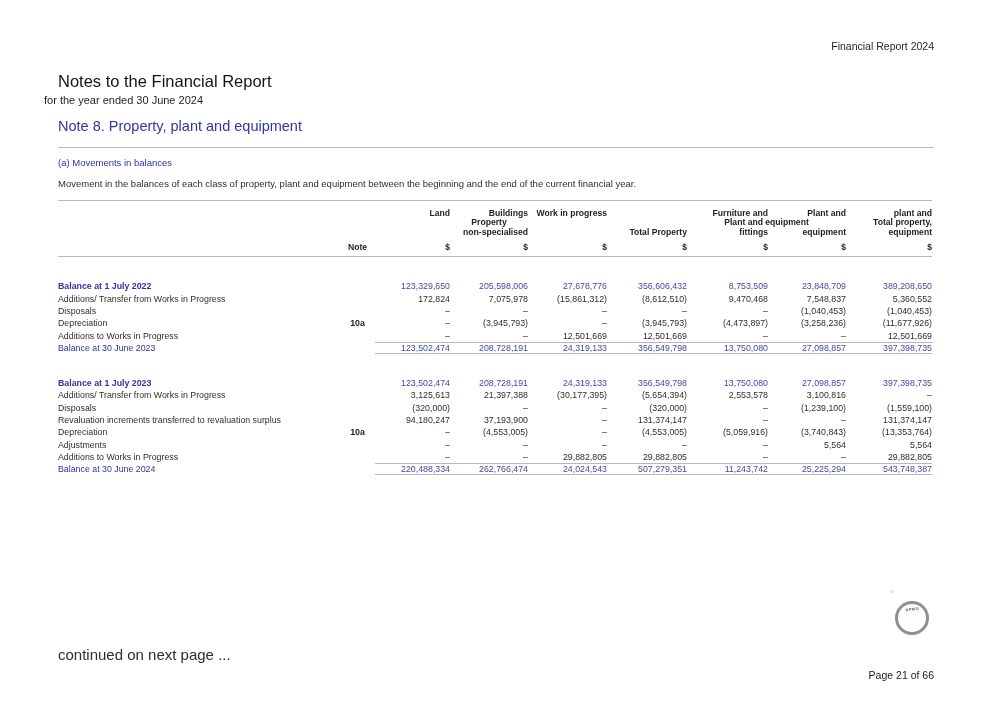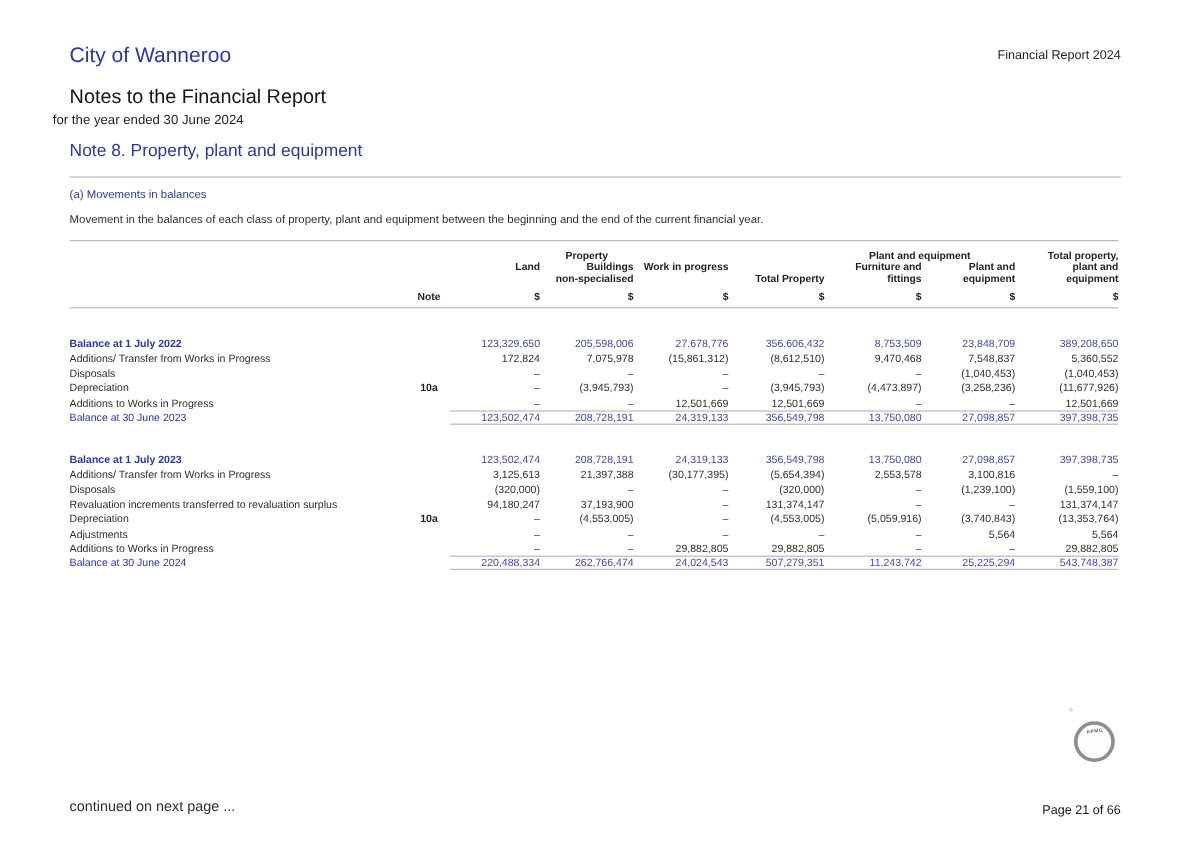--- a/index.html
+++ b/index.html
@@ -37,71 +37,70 @@
   .row .lbl { width:282px; white-space:nowrap; overflow:hidden; }
   .row .notec { width:35px; text-align:center; font-weight:bold; color:#1f1f1f; }
   .row .nums { display:flex; width:557px; height:12.3px; align-items:center; }
   .row .val { text-align:right; white-space:nowrap; }
   .row.balance .lbl { font-weight:bold; color:#2d36a4; }
   .row.balance .val { color:#4049a9; }
   .row.total .lbl { color:#2d36a4; }
   .row.total .val { color:#4049a9; }
   .row.total .nums { border-top:1px solid #b9b9b9; border-bottom:1px solid #b9b9b9; }
 
-  .footer-left { bottom:23px; left:58px; font-size:12px; color:#2e2e2e; }
+  .footer-left { bottom:39px; left:58px; font-size:15px; color:#2e2e2e; }
   .footer-right { bottom:21px; right:59px; font-size:10.5px; color:#1a1a1a; }
 
   .stamp {
     position:absolute; top:601px; left:895px; width:34px; height:34px;
     border:3px solid #8f8f8f; border-radius:50%; background:#fdfdfd;
   }
   .stamp-text {
     position:absolute; top:3px; left:0; width:100%; text-align:center;
     font-size:8px; color:#6b6b6b; transform:scale(0.52) rotate(-8deg); transform-origin:center top;
     letter-spacing:0.5px; font-weight:bold;
   }
   .speck { position:absolute; top:590px; left:891px; width:3px; height:3px; border:1px solid #c9c9c9; border-radius:50%; }
 </style>
 </head>
 <body>
 
 <div class="page">
 
   <div class="abs report-tag">Financial Report 2024</div>
 
-  <div class="abs org">City of Wanneroo</div>
   <div class="abs doc-title">Notes to the Financial Report</div>
   <div class="abs doc-sub">for the year ended 30 June 2024</div>
   <div class="abs note-heading">Note 8. Property, plant and equipment</div>
 
   <div class="abs rule1"></div>
 
   <div class="abs sec-heading">(a) Movements in balances</div>
   <div class="abs desc">Movement in the balances of each class of property, plant and equipment between the beginning and the end of the current financial year.</div>
 
   <div class="ppe-table">
     <div class="thead" id="thead">
-        <div class="hline">
-          <div class="hcell w-labelnote"></div>
-          <div class="hcell c0"></div>
-          <div class="hcell ctr c1">Property</div>
-          <div class="hcell c2"></div>
-          <div class="hcell c3"></div>
-          <div class="hcell ctr w-group2">Plant and equipment</div>
-          <div class="hcell c6">Total property,</div>
-        </div>
         <div class="hline">
           <div class="hcell w-labelnote"></div>
           <div class="hcell c0">Land</div>
           <div class="hcell c1">Buildings</div>
           <div class="hcell c2">Work in progress</div>
           <div class="hcell c3"></div>
           <div class="hcell c4">Furniture and</div>
           <div class="hcell c5">Plant and</div>
           <div class="hcell c6">plant and</div>
+        </div>
+        <div class="hline">
+          <div class="hcell w-labelnote"></div>
+          <div class="hcell c0"></div>
+          <div class="hcell ctr c1">Property</div>
+          <div class="hcell c2"></div>
+          <div class="hcell c3"></div>
+          <div class="hcell ctr w-group2">Plant and equipment</div>
+          <div class="hcell c6">Total property,</div>
         </div>
         <div class="hline">
           <div class="hcell w-labelnote"></div>
           <div class="hcell c0"></div>
           <div class="hcell c1">non-specialised</div>
           <div class="hcell c2"></div>
           <div class="hcell c3">Total Property</div>
           <div class="hcell c4">fittings</div>
           <div class="hcell c5">equipment</div>
           <div class="hcell c6">equipment</div>

